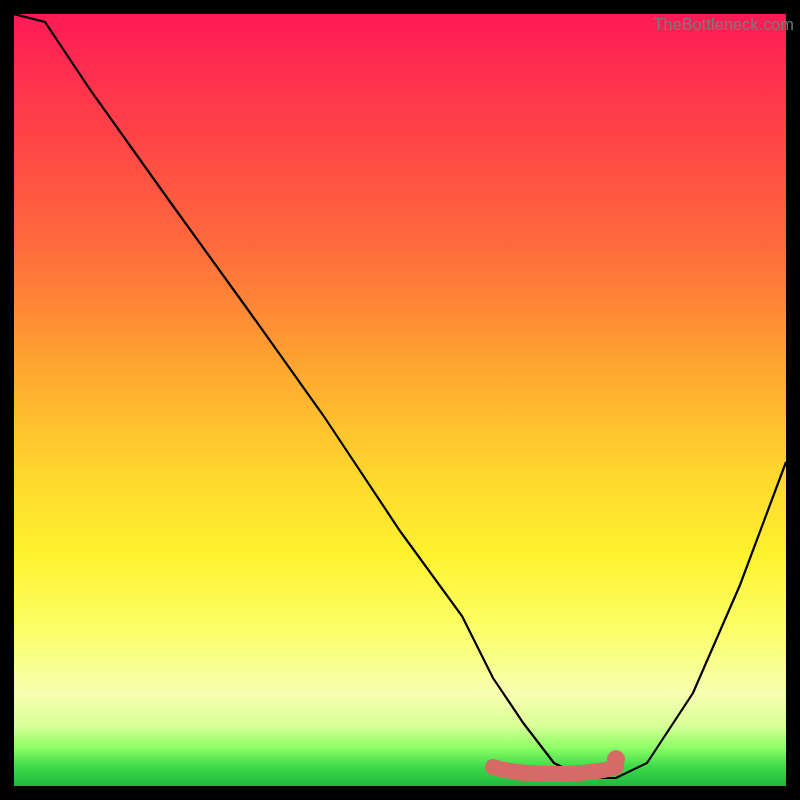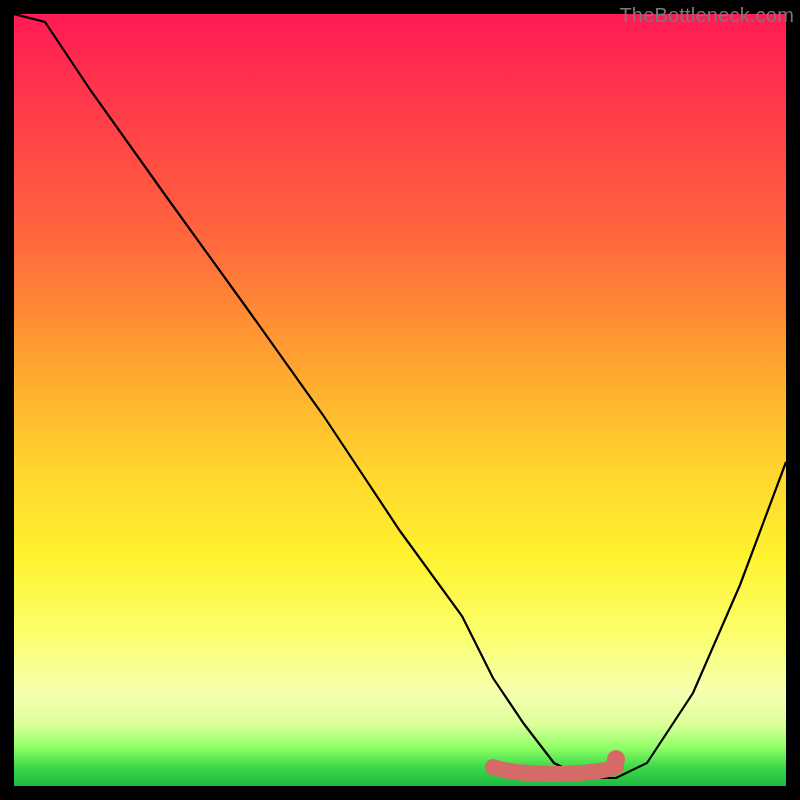--- a/index.html
+++ b/index.html
@@ -42,24 +42,24 @@
   }
   svg.curve {
     position: absolute;
     left: 0;
     top: 0;
     width: 772px;
     height: 772px;
   }
   .watermark {
     position: absolute;
-    top: 4px;
+    top: 16px;
     right: 6px;
     color: #7a7a7a;
-    font-size: 20px;
+    font-size: 16px;
     font-weight: 500;
     letter-spacing: 0.2px;
   }
 </style>
 </head>
 <body>
 
 <div class="frame">
   <div class="plot">
     <svg class="curve" viewBox="0 0 772 772" preserveAspectRatio="none">

